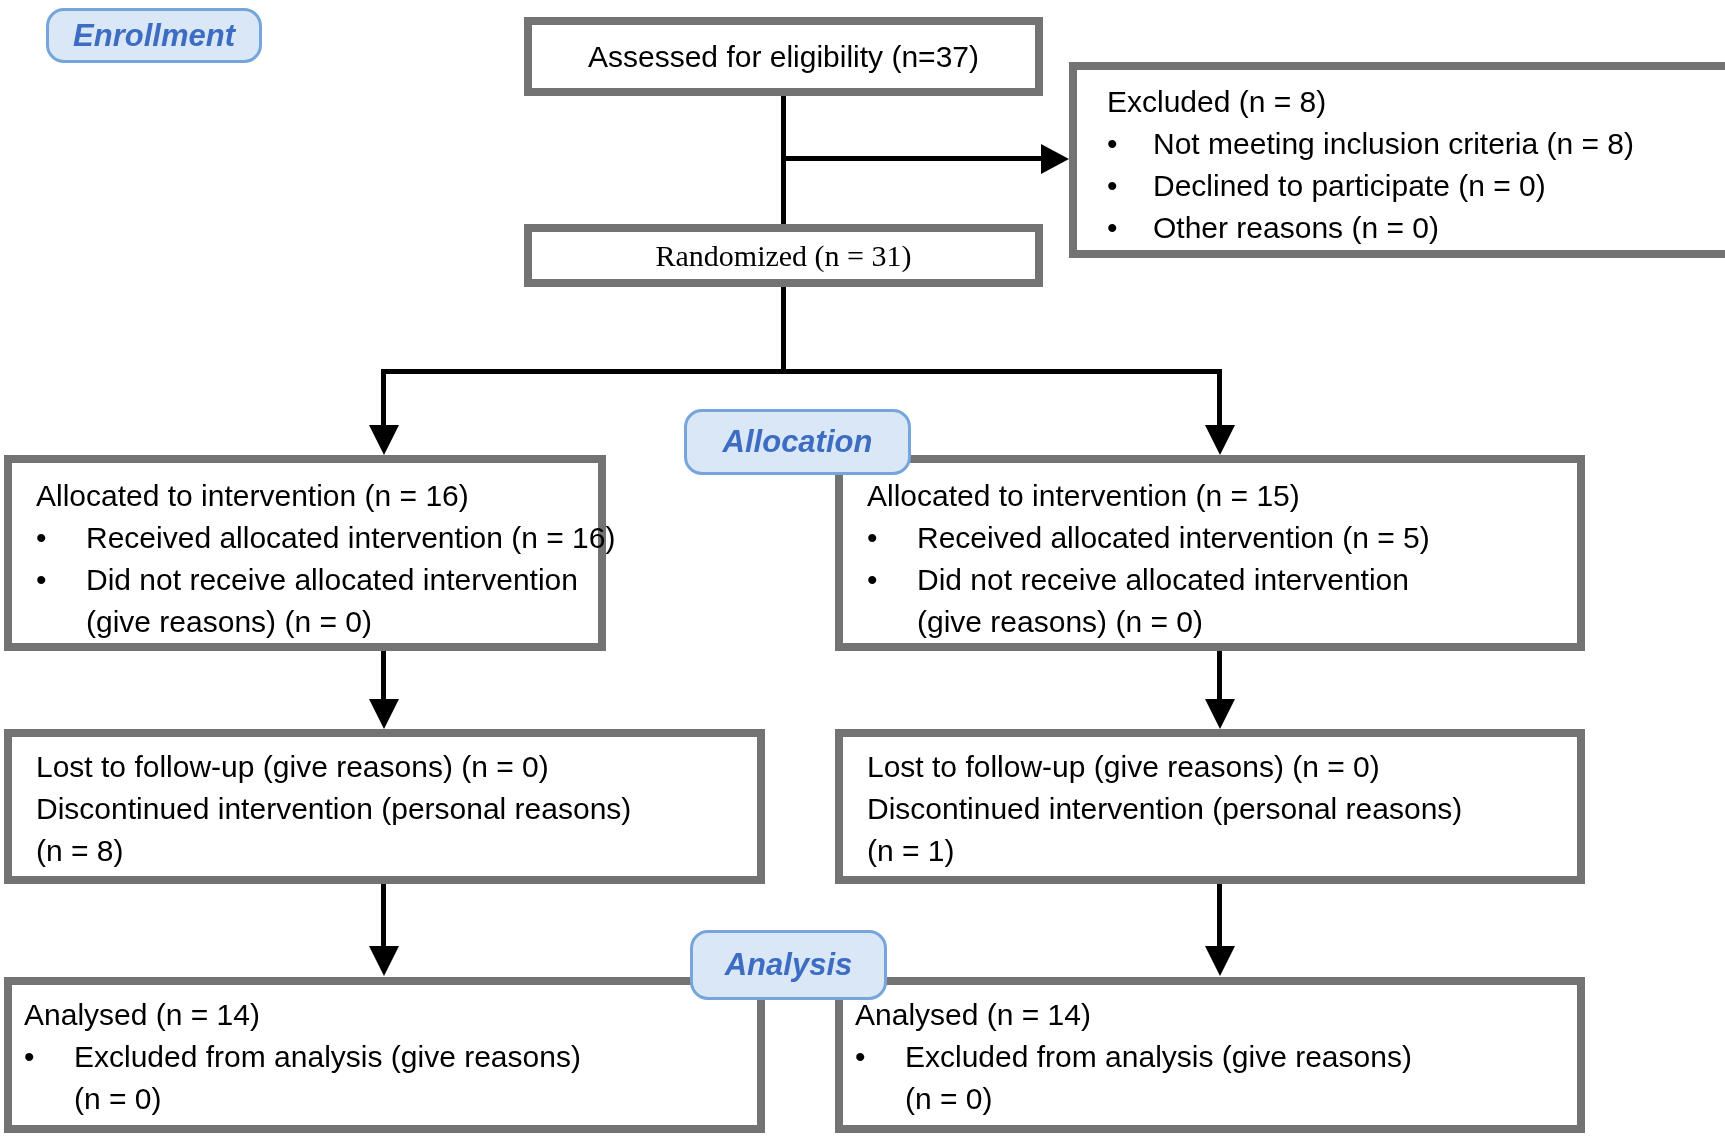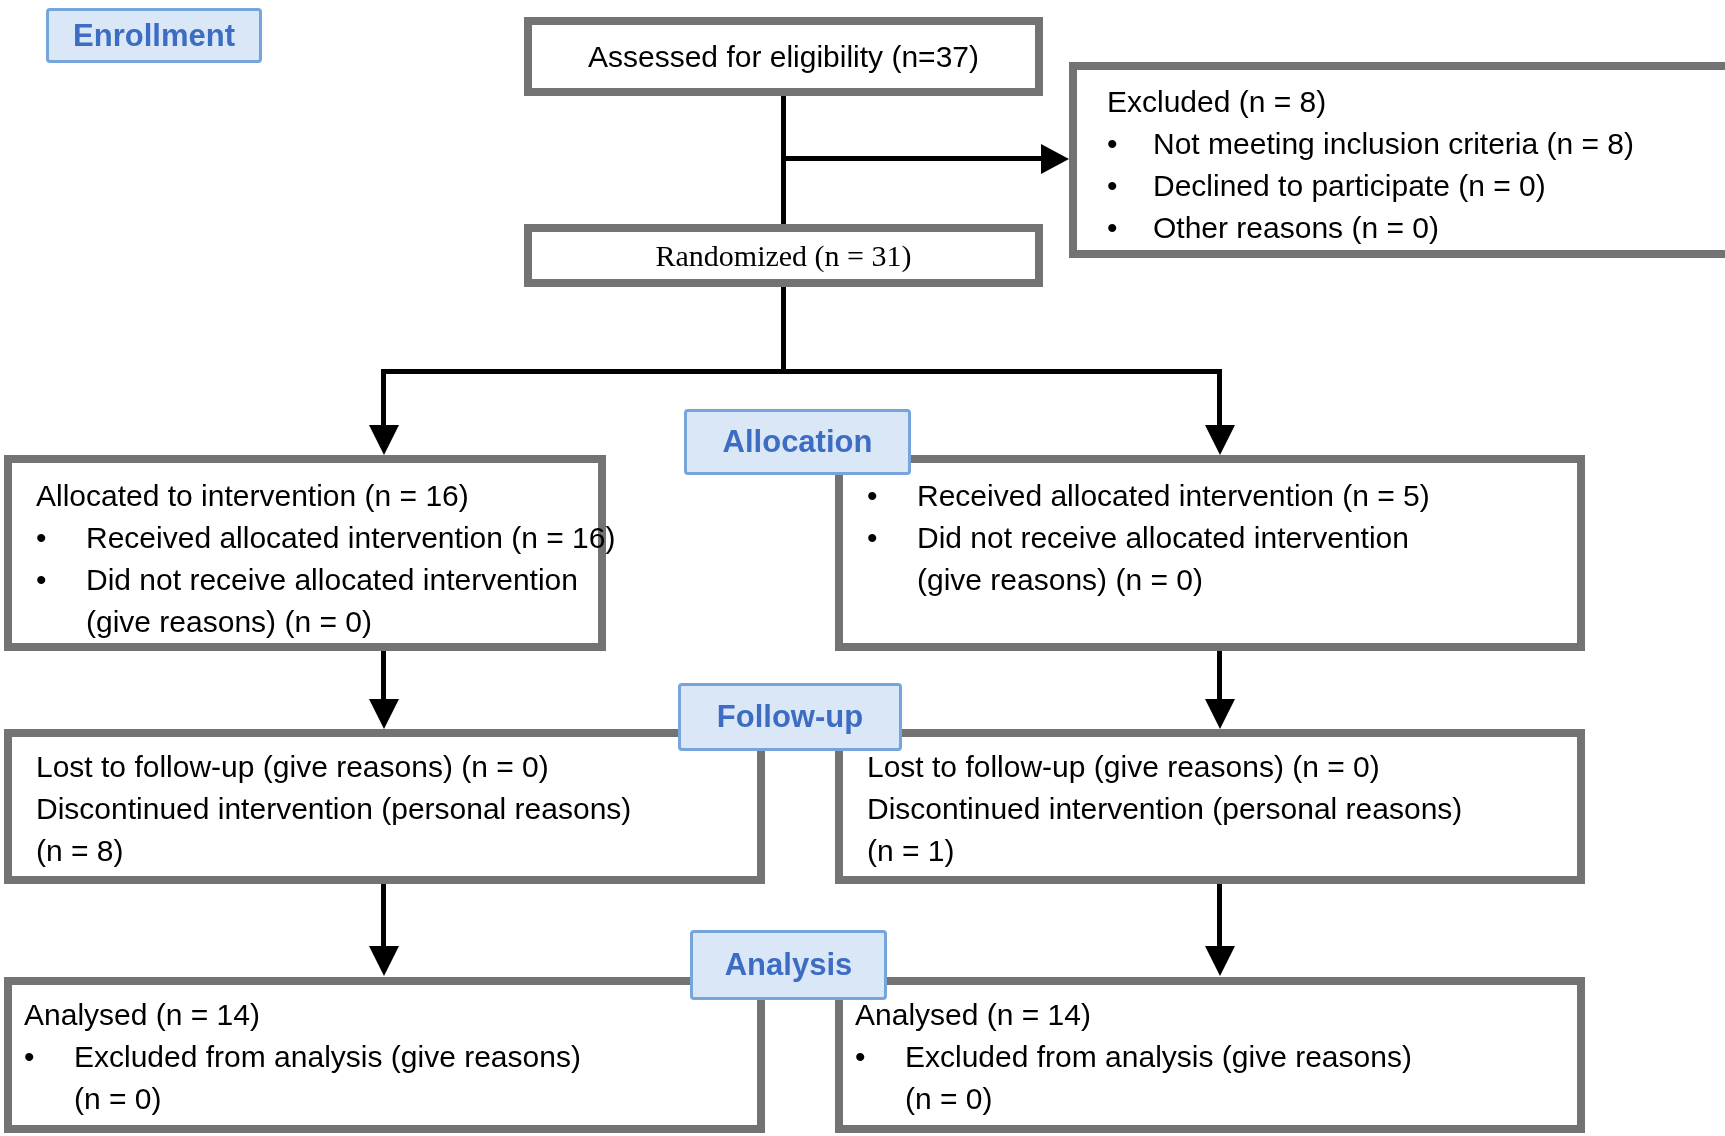--- a/index.html
+++ b/index.html
@@ -15,43 +15,40 @@
   .box-excluded{padding:11px 14px 0 30px;}
   .box-excluded .m{width:46px;}
   .box-alloc{padding:12px 14px 0 24px;}
   .box-alloc .m{width:50px;}
   .box-fu{padding:9px 14px 0 24px;}
   .box-an{padding:9px 14px 0 12px;}
   .box-an .m{width:50px;}
 
   
   .stage{position:absolute;display:flex;align-items:center;justify-content:center;
-         background:#dae7f6;border:3px solid #76a5db;border-radius:4px;box-sizing:border-box;
-         color:#3d6cc3;font-size:31px;font-weight:bold;z-index:5;}
+         background:#dae7f6;border:3px solid #76a5db;border-radius:18px;box-sizing:border-box;
+         color:#3d6cc3;font-size:31px;font-weight:bold;z-index:5;font-style:italic;}
 
   
   .conn{position:absolute;background:#000000;z-index:1;}
   .arrow-down{position:absolute;width:0;height:0;border-left:15px solid transparent;
               border-right:15px solid transparent;border-top:30px solid #000000;z-index:1;}
   .arrow-right{position:absolute;width:0;height:0;border-top:15px solid transparent;
                border-bottom:15px solid transparent;border-left:28px solid #000000;z-index:1;}
 </style>
 </head>
 <body>
 
 <div id="canvas">
 
   <div class="stage" style="left:46px;top:8px;width:216px;height:55px;">
     <span>Enrollment</span>
   </div>
   <div class="stage" style="left:684px;top:409px;width:227px;height:66px;">
     <span>Allocation</span>
-  </div>
-  <div class="stage" style="left:678px;top:683px;width:224px;height:68px;">
-    <span>Follow-up</span>
   </div>
   <div class="stage" style="left:690px;top:930px;width:197px;height:70px;">
     <span>Analysis</span>
   </div>
 
   <div class="conn" style="left:781px;top:95px;width:5px;height:130px;"></div>
   <div class="conn" style="left:781px;top:156px;width:260px;height:5px;"></div>
   <div class="arrow-right" style="left:1041px;top:144px;"></div>
 
   <div class="conn" style="left:781px;top:287px;width:5px;height:87px;"></div>
@@ -111,20 +108,23 @@
       <span>Did not receive allocated intervention</span>
     </div>
     <div class="line">
       <span class="m"></span>
       <span>(give reasons) (n = 0)</span>
     </div>
   </div>
 
   <div class="box list-box box-alloc" style="left:835px;top:455px;width:750px;height:196px;">
     <div class="line">
+      <span>Allocated to intervention (n = 15)</span>
+    </div>
+    <div class="line">
       <span class="m">•</span>
       <span>Received allocated intervention (n = 5)</span>
     </div>
     <div class="line">
       <span class="m">•</span>
       <span>Did not receive allocated intervention</span>
     </div>
     <div class="line">
       <span class="m"></span>
       <span>(give reasons) (n = 0)</span>

